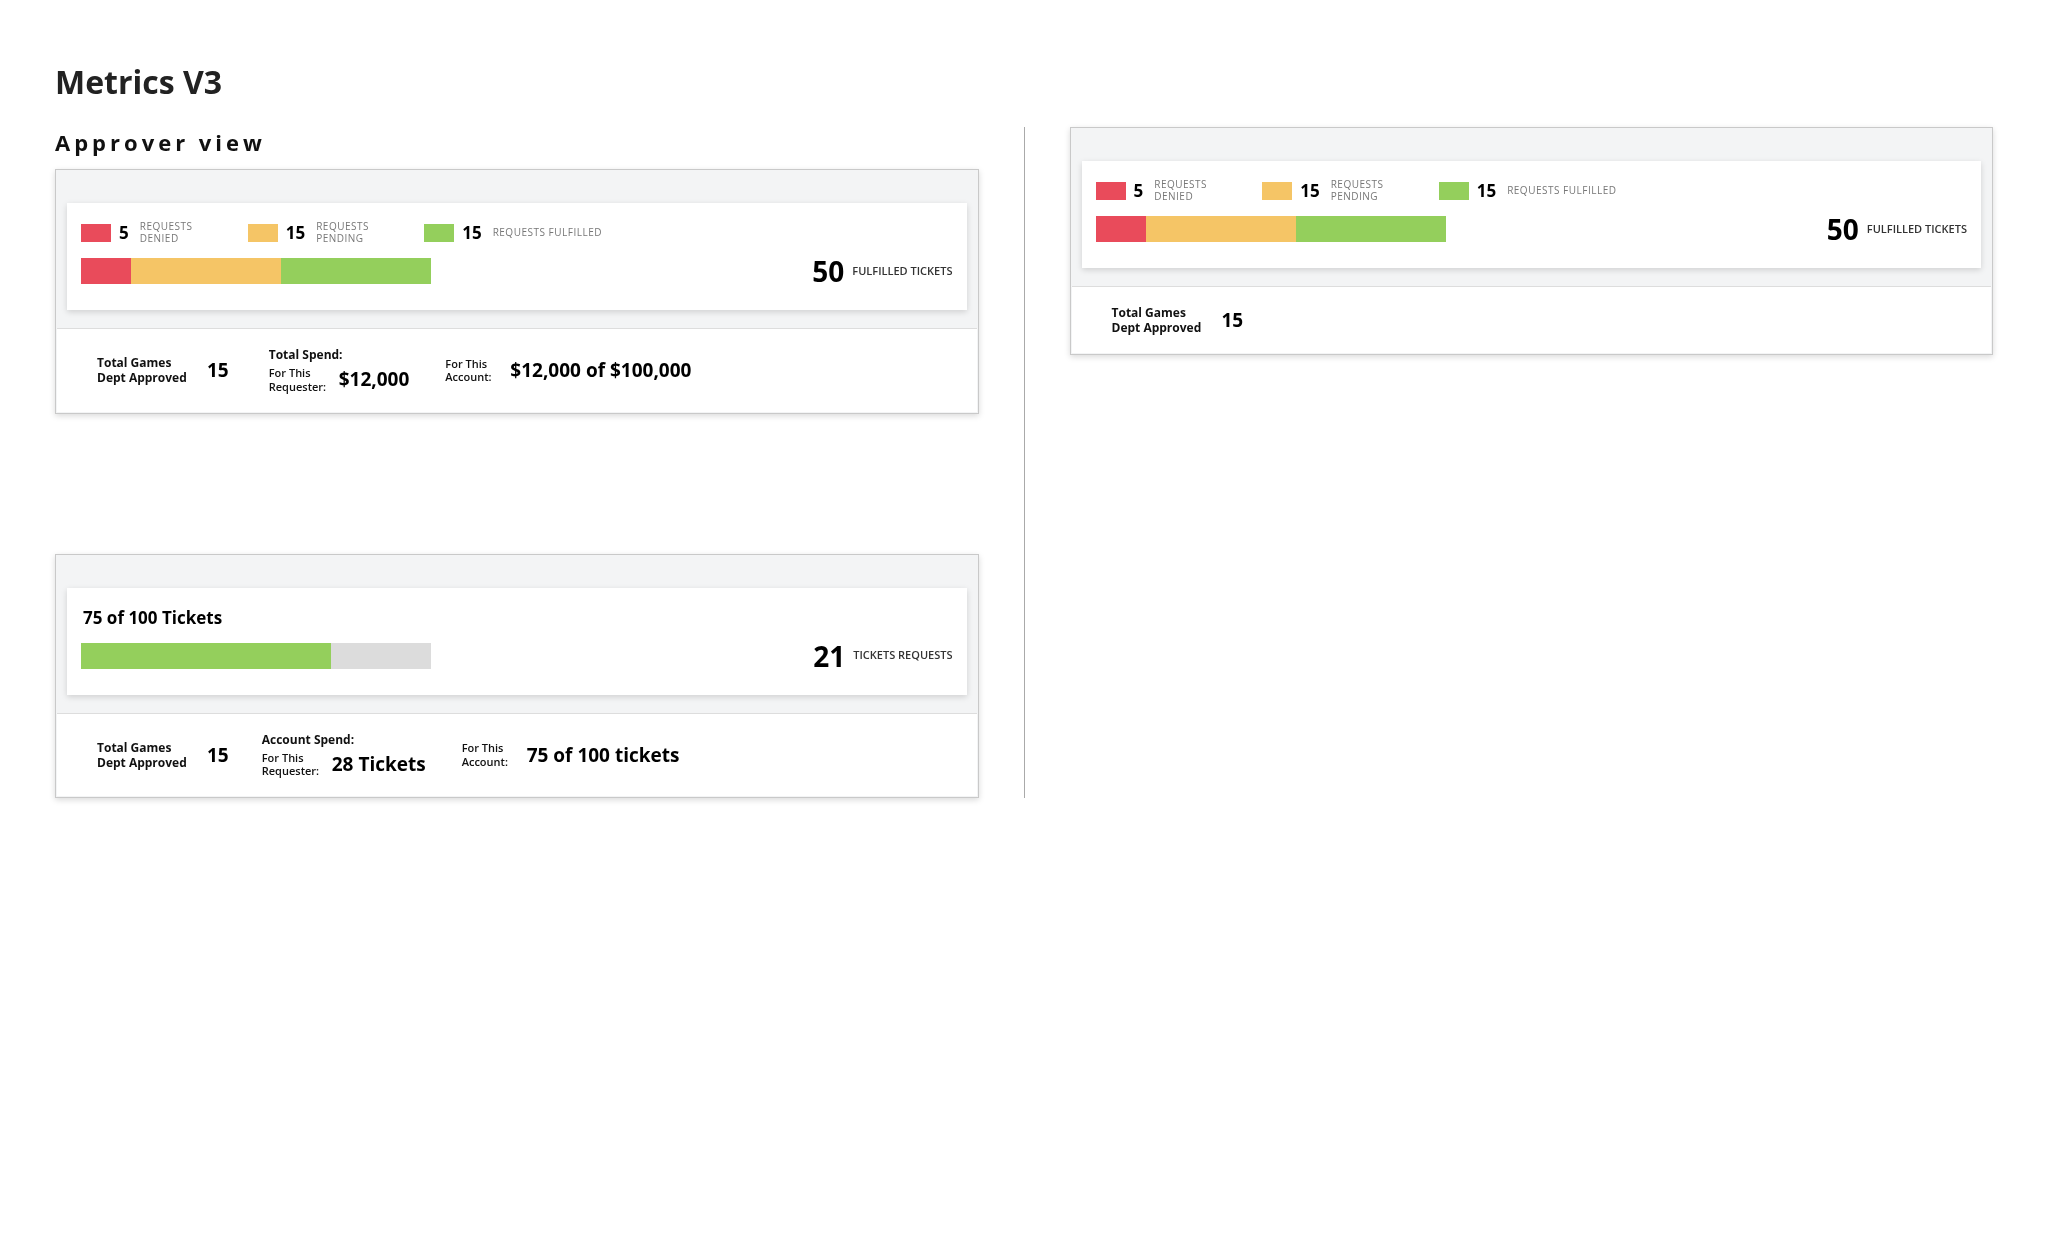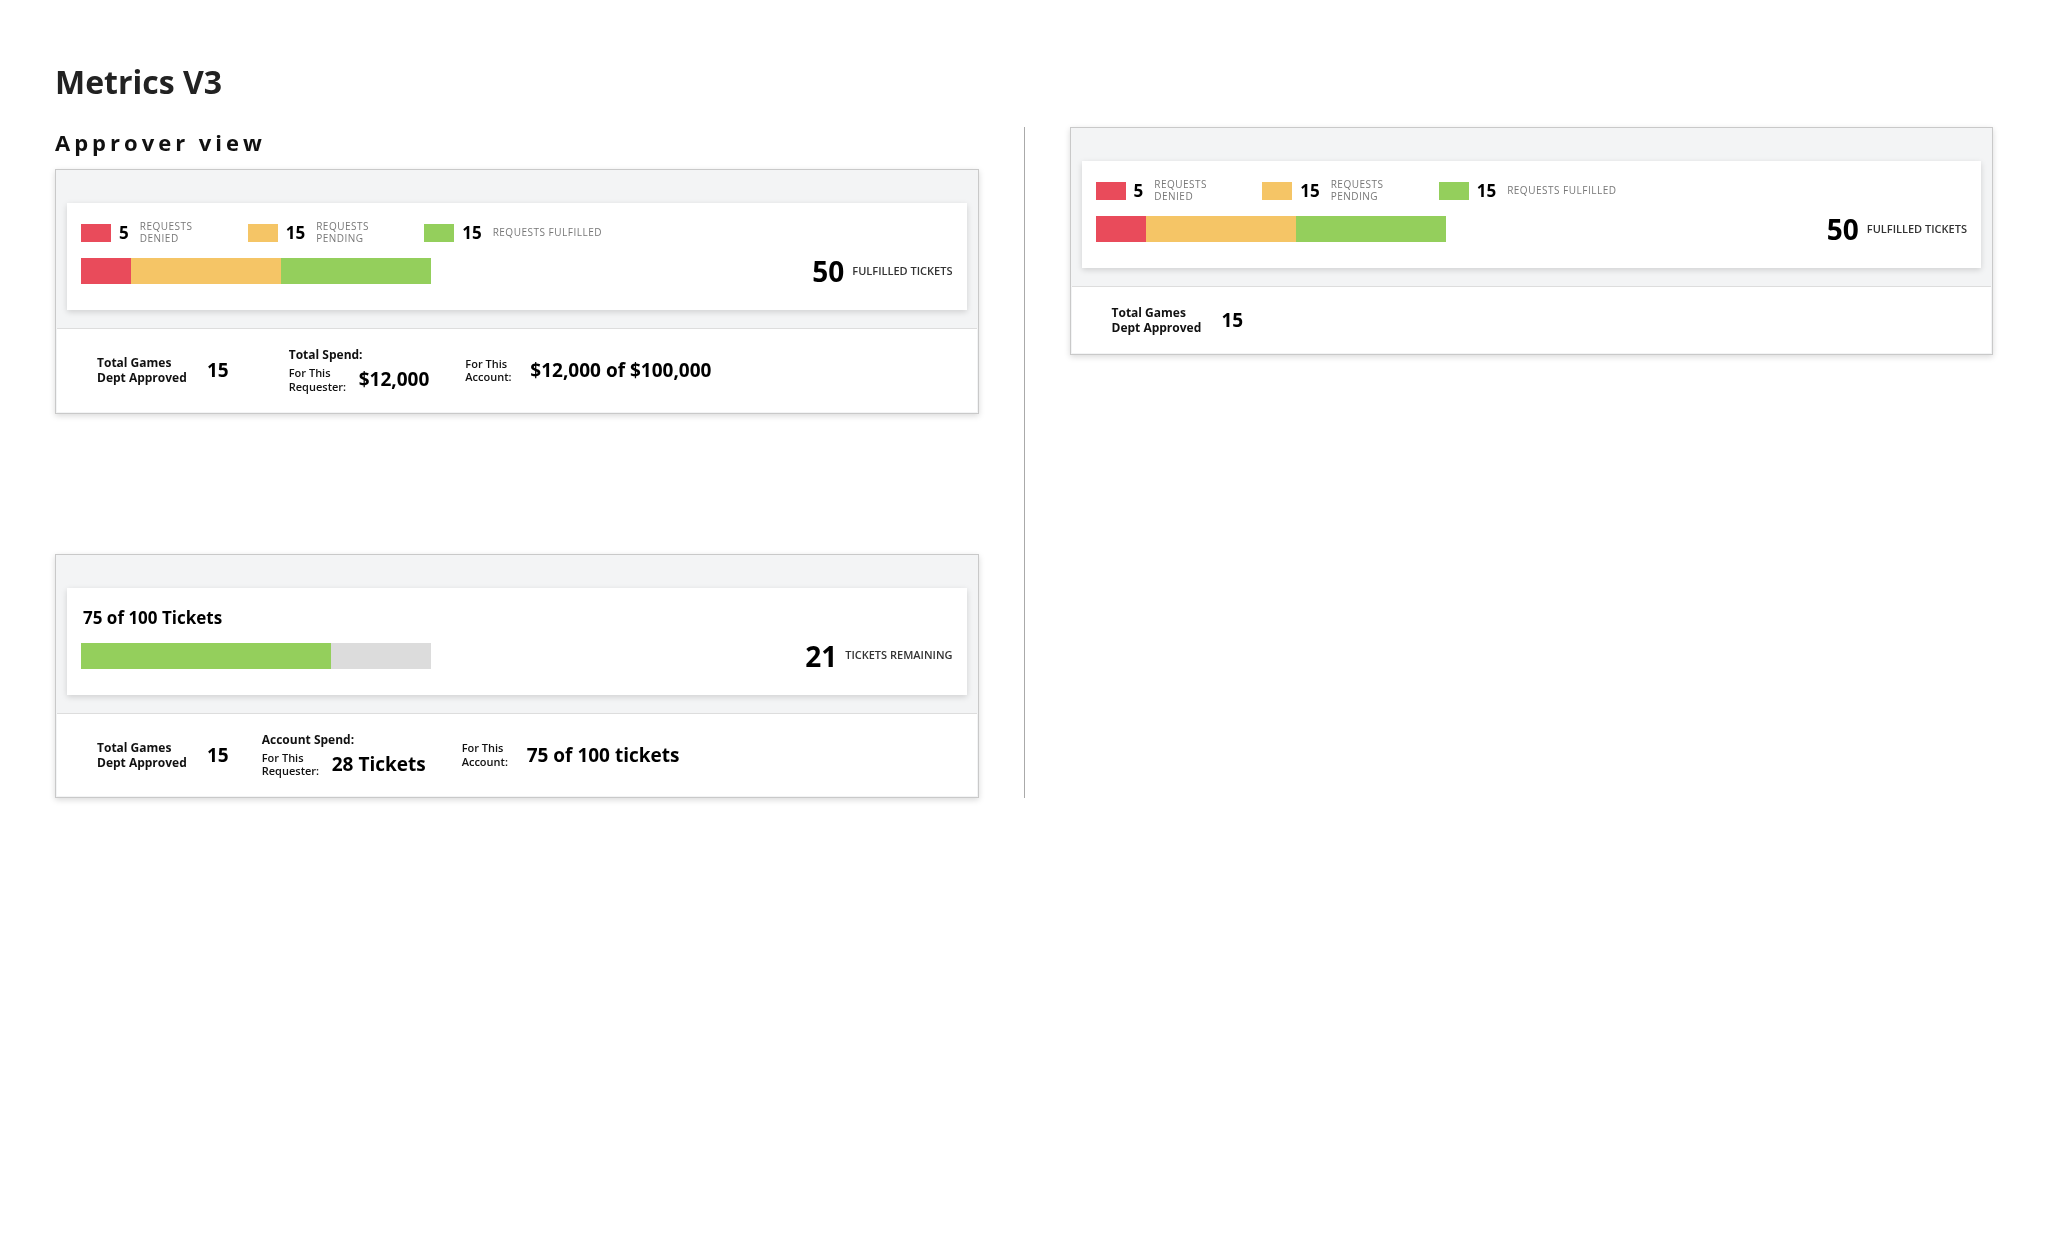--- a/index.html
+++ b/index.html
@@ -188,21 +188,21 @@
             <span class="big-num">50</span>
             <span class="big-label">FULFILLED TICKETS</span>
           </div>
         </div>
       </div>
       <div class="bottom-strip">
         <div class="metric-block">
           <span class="metric-label" style="max-width:100px">Total Games Dept Approved</span>
           <span class="metric-value">15</span>
         </div>
-        <div class="stack" style="margin-left:44px">
+        <div class="stack" style="margin-left:24px">
           <span class="metric-label">Total Spend:</span>
           <div class="spend-block">
             <span class="metric-label small" style="max-width:60px">For This Requester:</span>
             <span class="metric-value">$12,000</span>
           </div>
         </div>
         <div class="spend-block" style="margin-left:20px; align-items:center">
           <span class="metric-label small" style="max-width:55px">For This Account:</span>
           <span class="metric-value">$12,000 of $100,000</span>
         </div>
@@ -212,21 +212,21 @@
     <div class="card no-gap">
       <div class="inner-white">
         <div class="bar-title">75  of 100 Tickets</div>
         <div class="bar-row">
           <div class="bar">
             <div class="seg-green" style="width:250px"></div>
             <div class="seg-grey" style="width:100px"></div>
           </div>
           <div class="big-stat">
             <span class="big-num">21</span>
-            <span class="big-label">TICKETS REMAINING</span>
+            <span class="big-label">TICKETS REQUESTS</span>
           </div>
         </div>
       </div>
       <div class="bottom-strip">
         <div class="metric-block">
           <span class="metric-label" style="max-width:100px">Total Games Dept Approved</span>
           <span class="metric-value">15</span>
         </div>
         <div class="stack" style="margin-left:17px">
           <span class="metric-label">Account Spend:</span>

